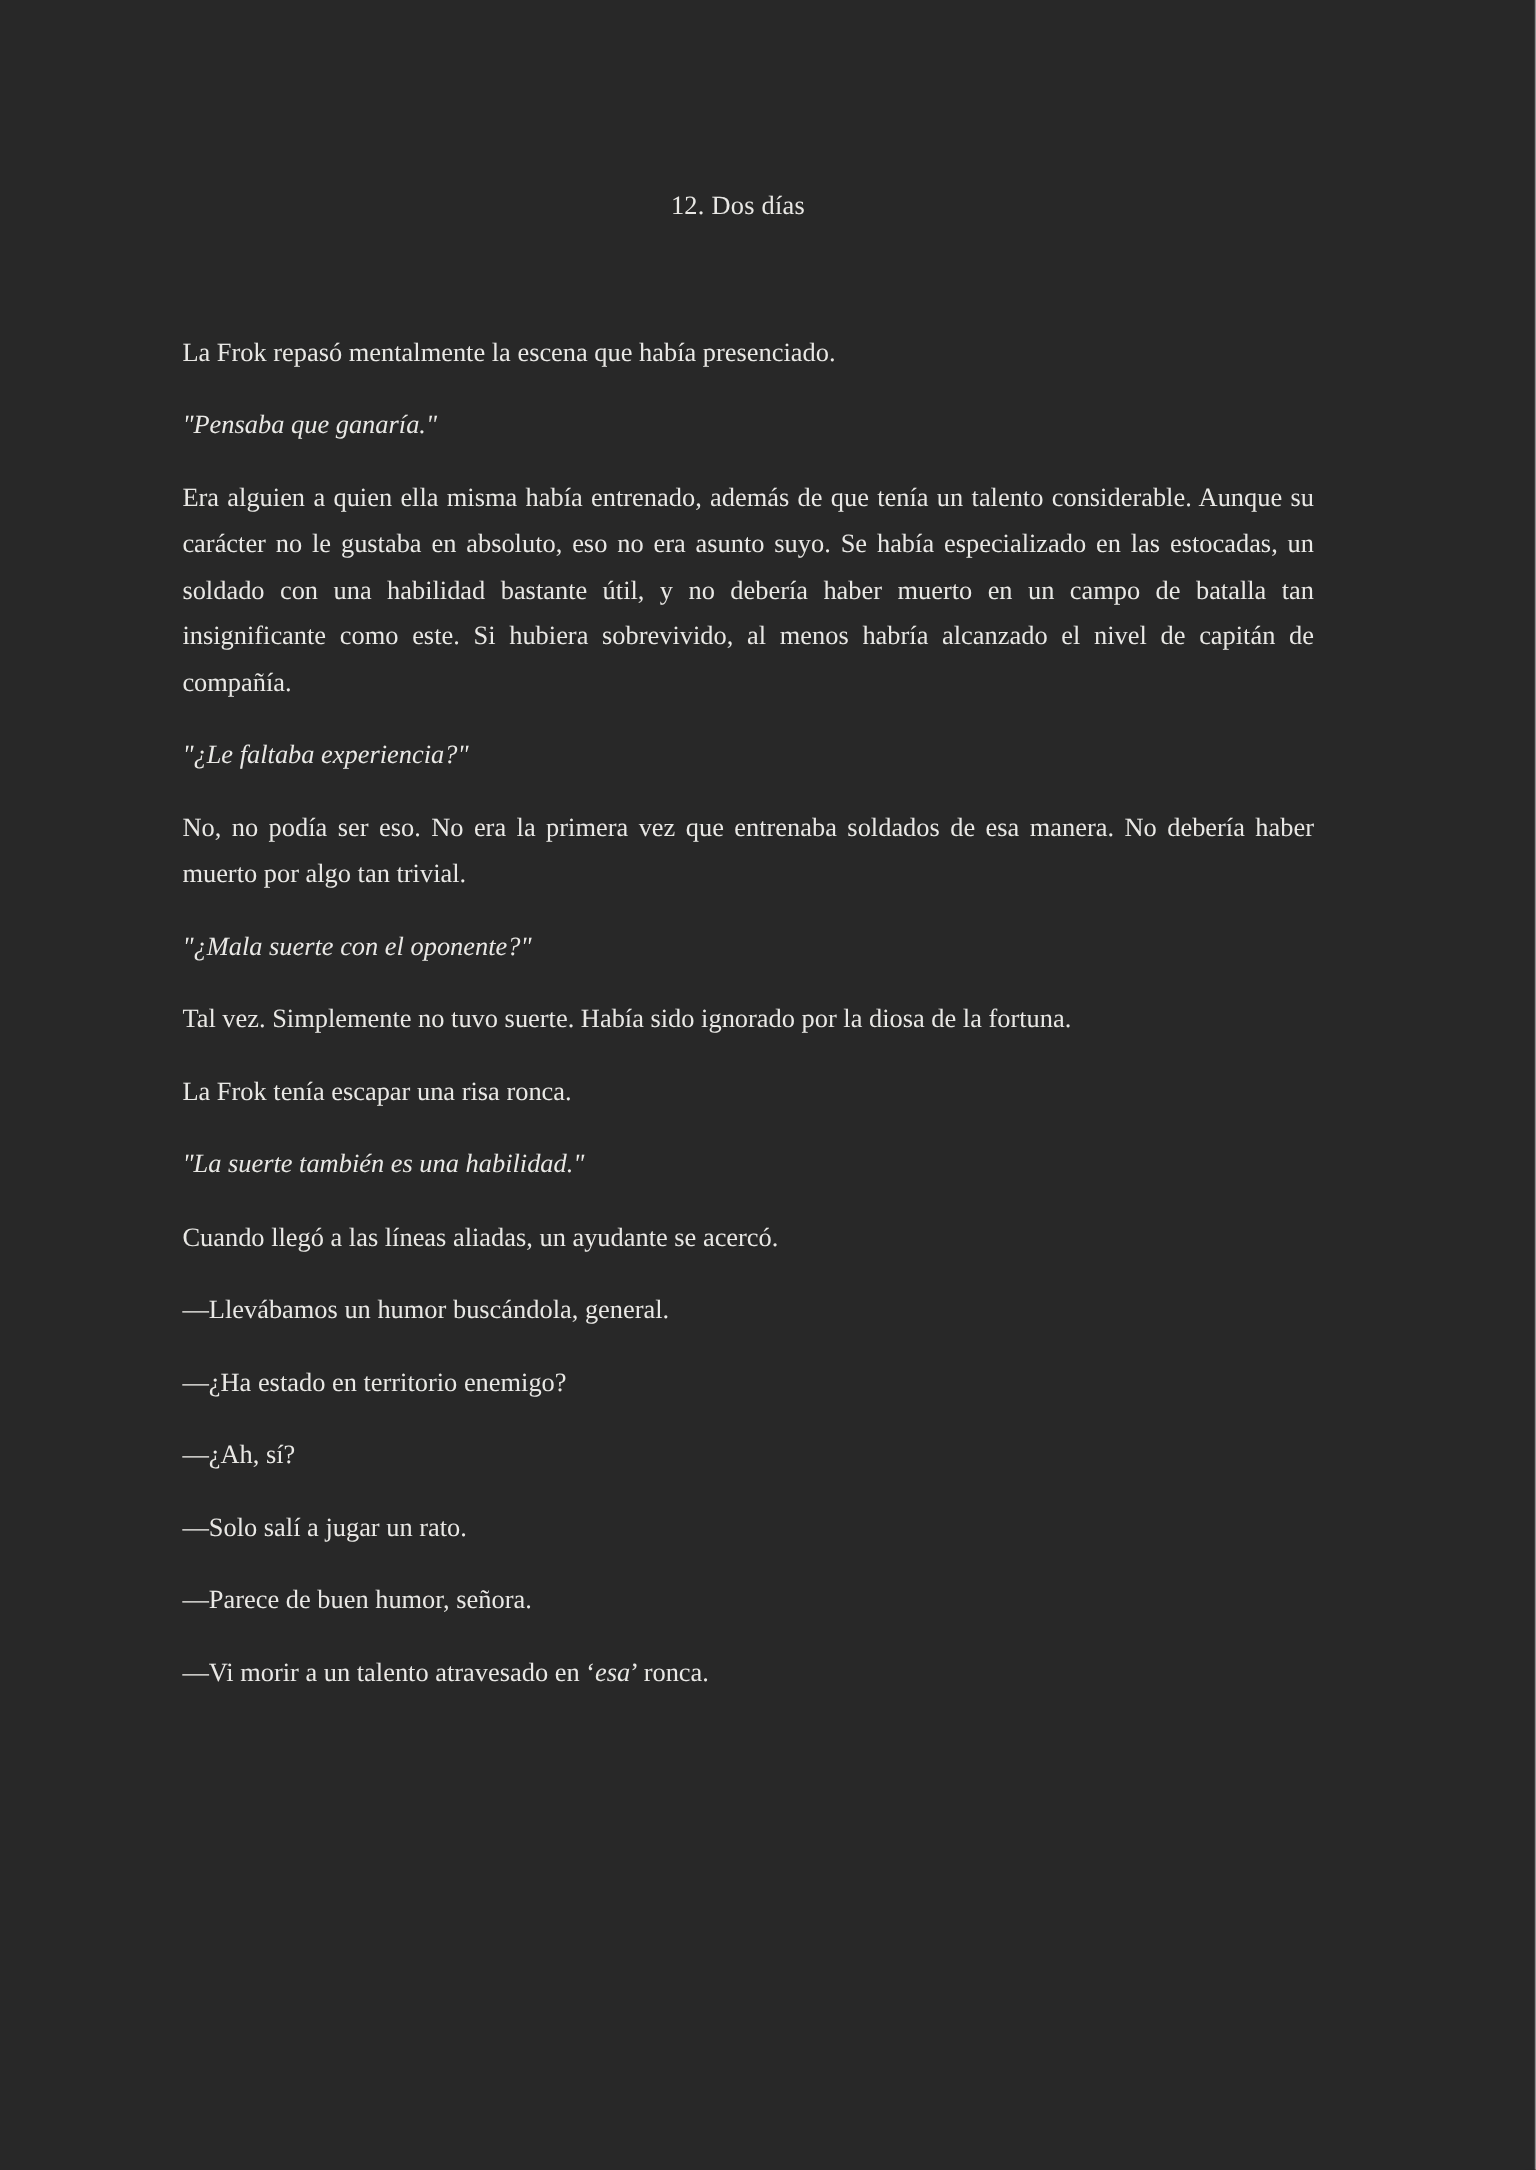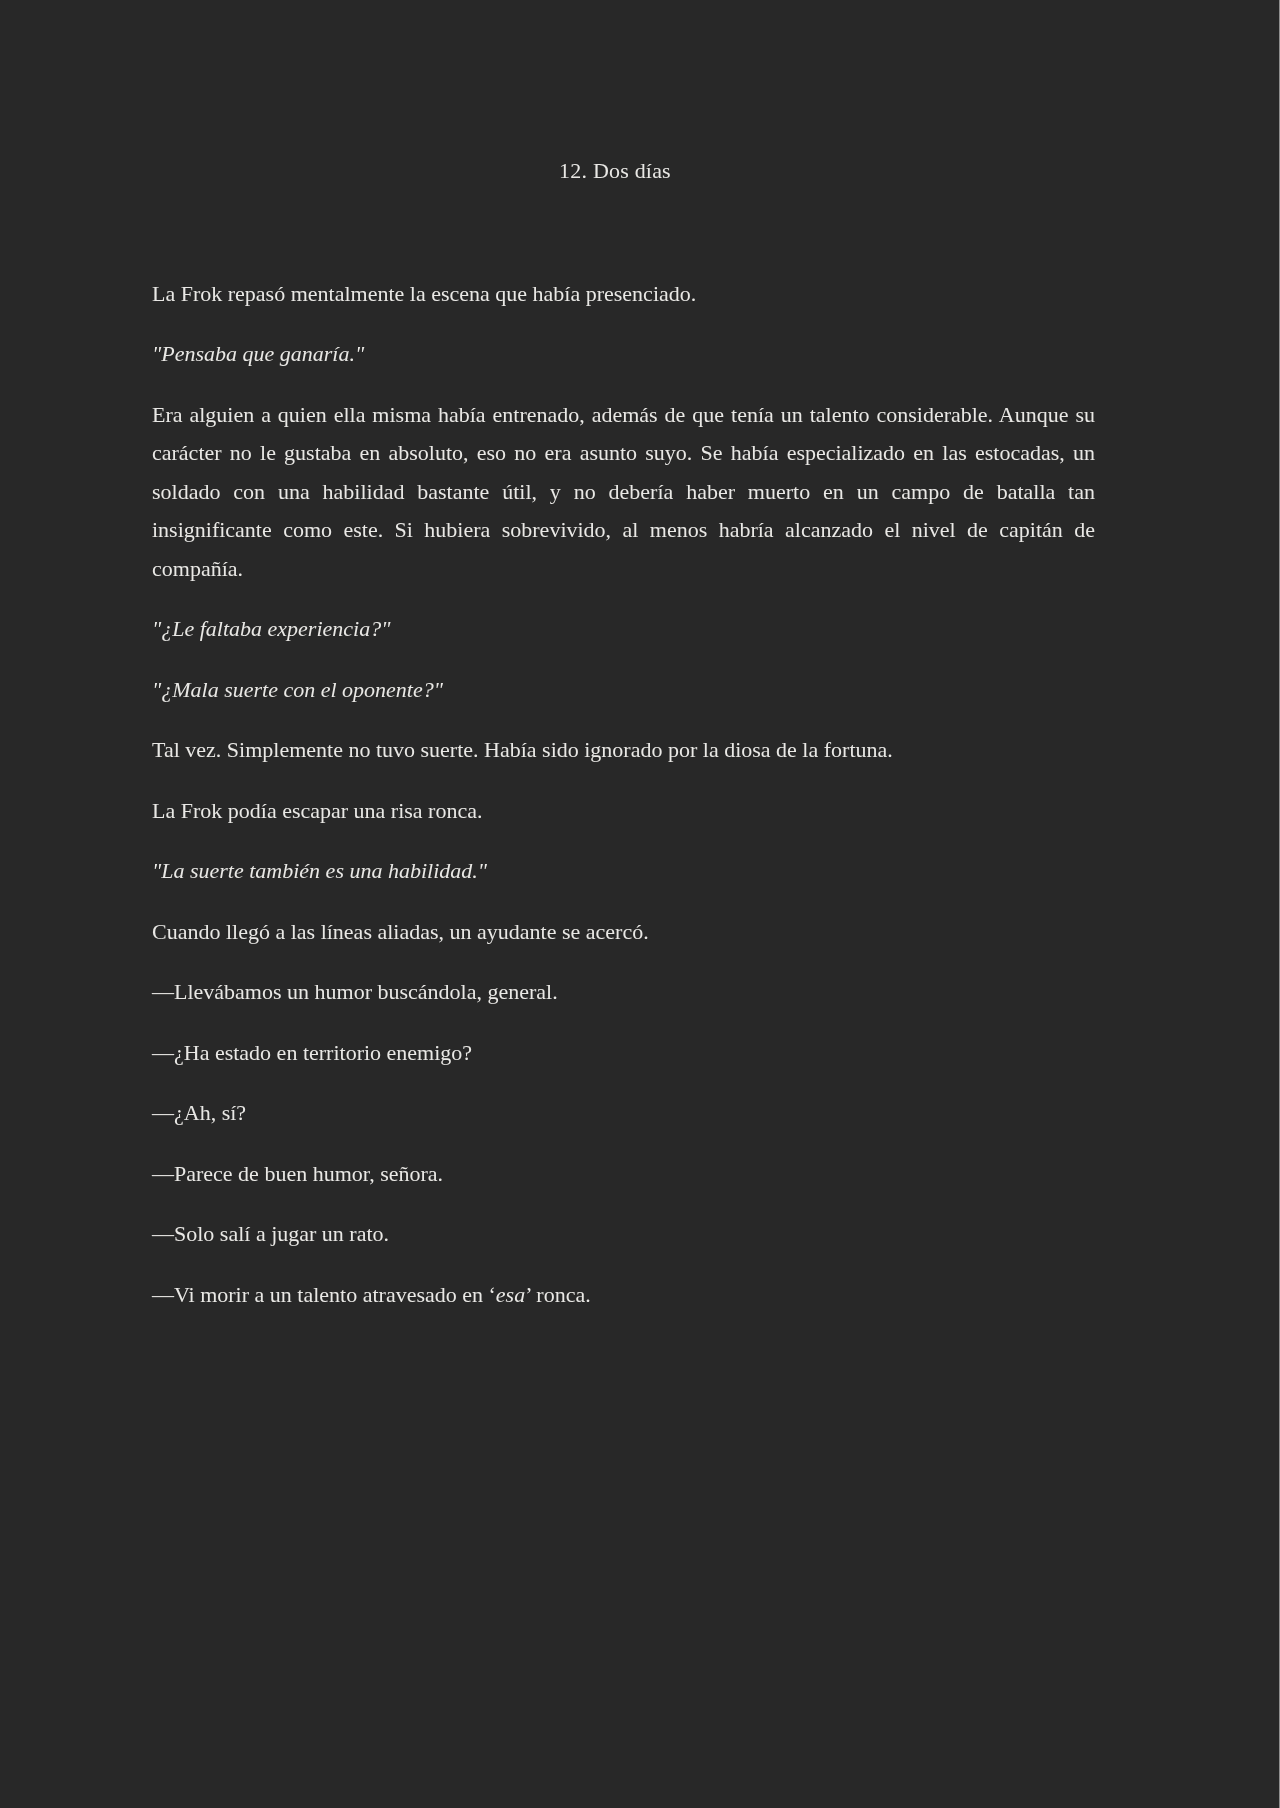--- a/index.html
+++ b/index.html
@@ -44,27 +44,28 @@
 <body>
 
 <div class="page">
   <div class="column">
     <h1 class="chapter-title">12. Dos días</h1>
     <div class="chapter-body">
         <p><span>La Frok repasó mentalmente la escena que había presenciado.</span></p>
         <p><span class="it">"Pensaba que ganaría."</span></p>
         <p><span>Era alguien a quien ella misma había entrenado, además de que tenía un talento considerable. Aunque su carácter no le gustaba en absoluto, eso no era asunto suyo. Se había especializado en las estocadas, un soldado con una habilidad bastante útil, y no debería haber muerto en un campo de batalla tan insignificante como este. Si hubiera sobrevivido, al menos habría alcanzado el nivel de capitán de compañía.</span></p>
         <p><span class="it">"¿Le faltaba experiencia?"</span></p>
+        <p><span>No, no podía ser eso. No era la primera vez que entrenaba soldados de esa manera. No debería haber muerto por algo tan trivial.</span></p>
         <p><span class="it">"¿Mala suerte con el oponente?"</span></p>
         <p><span>Tal vez. Simplemente no tuvo suerte. Había sido ignorado por la diosa de la fortuna.</span></p>
-        <p><span>La Frok podía escapar una risa ronca.</span></p>
+        <p><span>La Frok tenía escapar una risa ronca.</span></p>
         <p><span class="it">"La suerte también es una habilidad."</span></p>
         <p><span>Cuando llegó a las líneas aliadas, un ayudante se acercó.</span></p>
         <p><span>—Llevábamos un humor buscándola, general.</span></p>
         <p><span>—¿Ha estado en territorio enemigo?</span></p>
         <p><span>—¿Ah, sí?</span></p>
+        <p><span>—Solo salí a jugar un rato.</span></p>
         <p><span>—Parece de buen humor, señora.</span></p>
-        <p><span>—Solo salí a jugar un rato.</span></p>
         <p><span>—Vi morir a un talento atravesado en ‘</span><span class="it">esa</span><span>’ ronca.</span></p>
       </div>
   </div>
   <div class="edge-line"></div>
 </div>
 
 </body></html>

